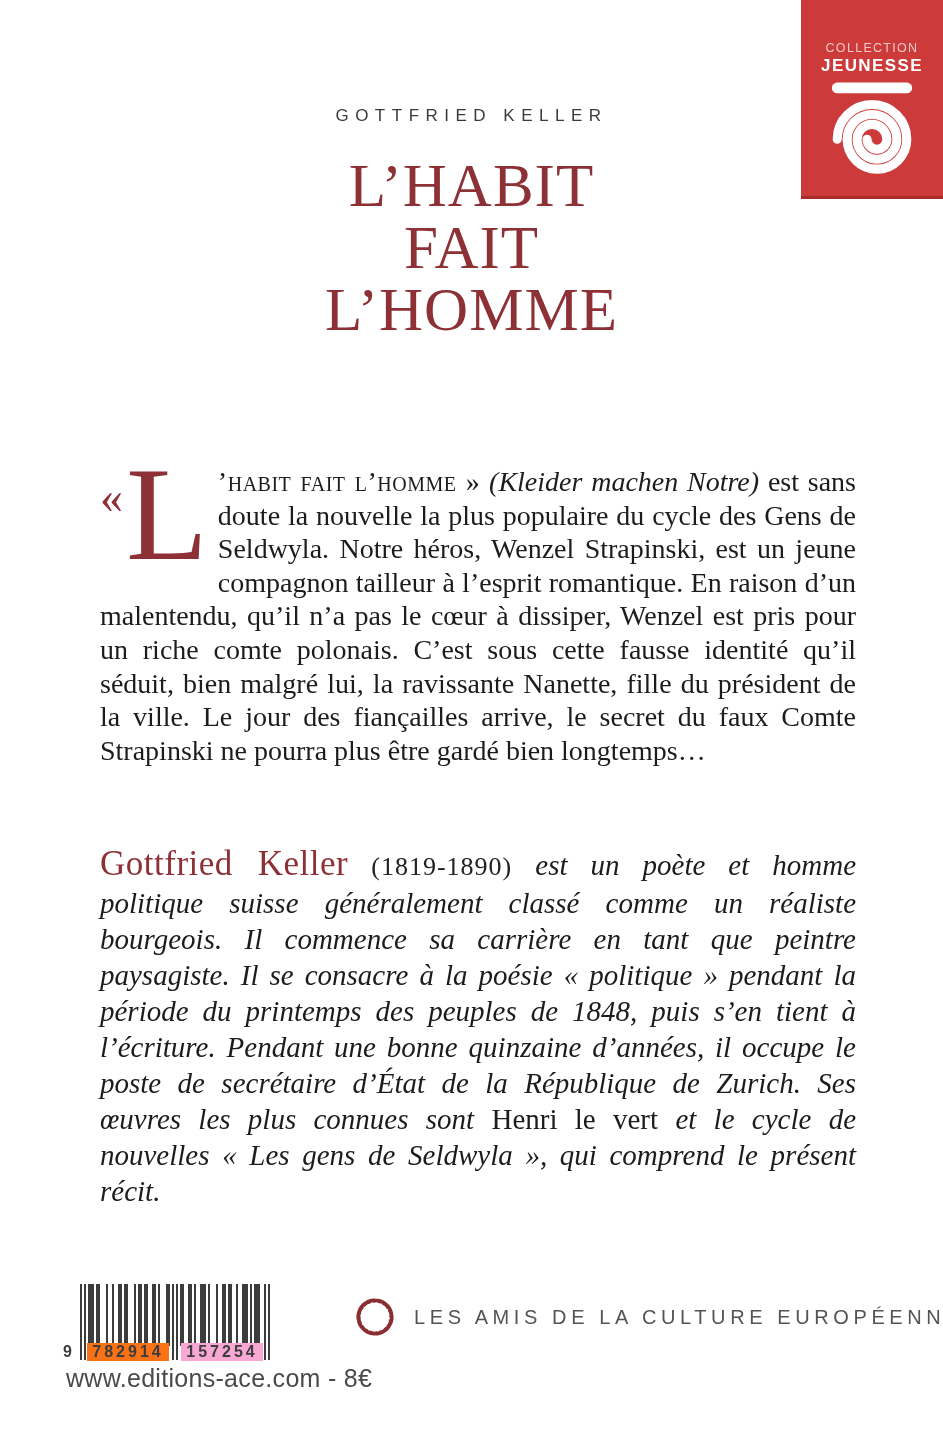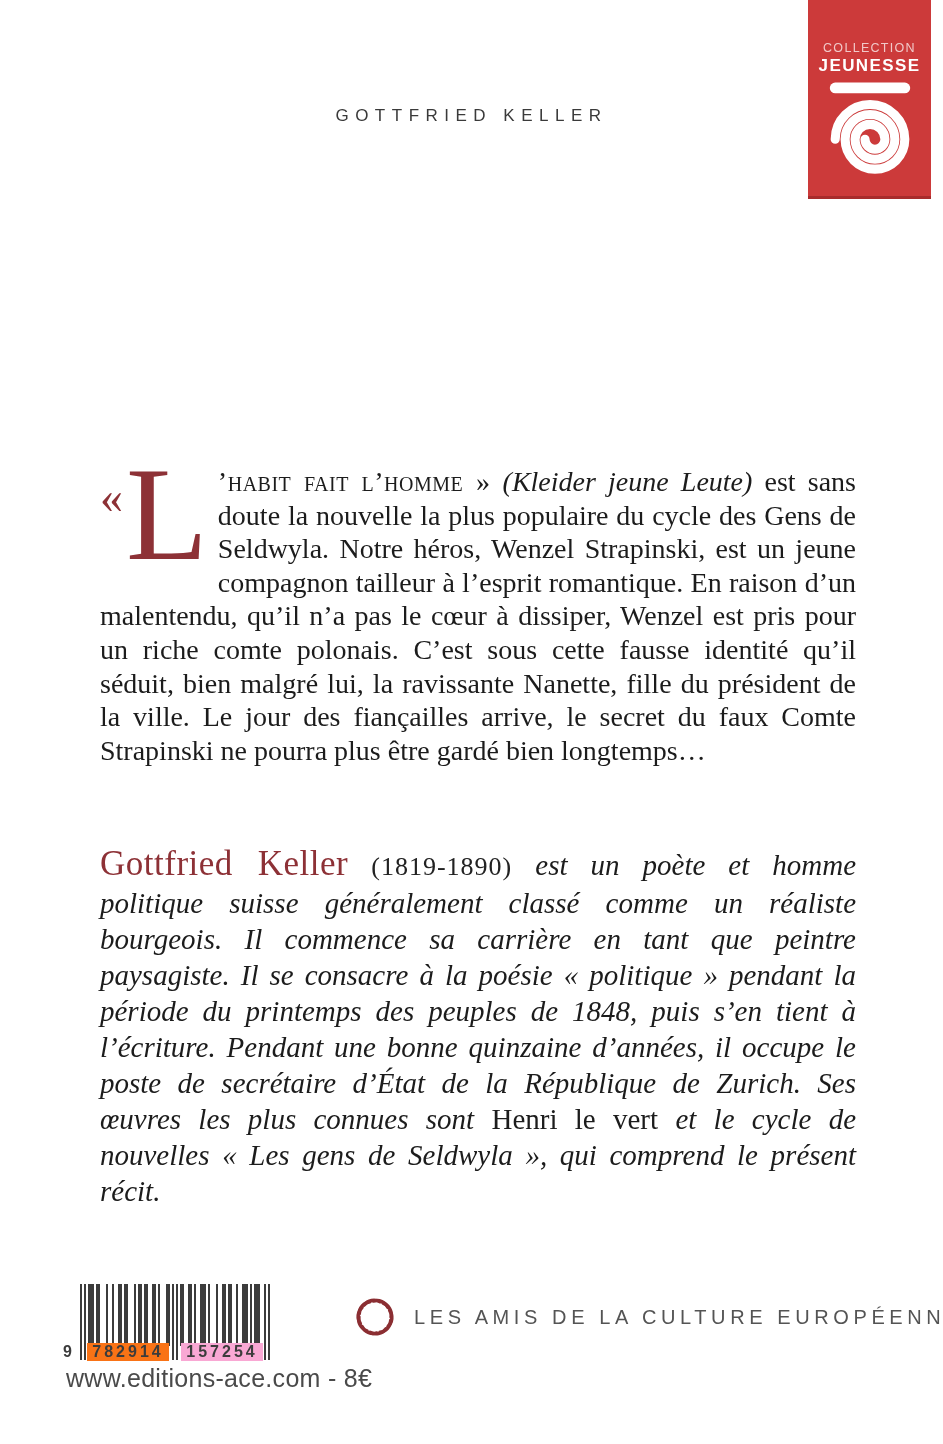--- a/index.html
+++ b/index.html
@@ -6,22 +6,22 @@
   .page{
     position:relative;
     width:943px;height:1444px;
     background:#ffffff;
     overflow:hidden;
     font-family:"Liberation Serif", serif;
   }
 
   
   .badge{
-    position:absolute;top:0;right:12px;
-    width:123px;height:199px;
+    position:absolute;top:0;right:0;
+    width:142px;height:199px;
     background:#cc3a3a;
     border-bottom:3px solid #a82c2c;
     text-align:center;
     box-sizing:border-box;
     padding-top:41px;
     font-family:"Liberation Sans", sans-serif;
   }
   .badge .collection{
     font-size:12.5px;letter-spacing:1.3px;
     color:rgba(255,255,255,0.72);
@@ -146,24 +146,29 @@
       <path stroke-width="11" d="M 18,74 A 42,42 0 1,1 102,74
                A 36,36 0 1,1 30,74
                A 30,30 0 1,1 90,74
                A 24,24 0 1,1 42,74
                A 18,18 0 1,1 78,74
                A 12,12 0 1,1 54,74"></path>
     </svg>
   </div>
 
   <div class="author">GOTTFRIED KELLER</div>
+  <div class="title">
+    <div>L’HABIT</div>
+    <div>FAIT</div>
+    <div>L’HOMME</div>
+  </div>
 
   <p class="synopsis">
     <span class="opening"><span class="guillemet">«</span><span class="dropcap">L</span></span><span class="sc">’habit fait l’homme »</span>
-    <span class="it">(Kleider jeune Leute)</span>
+    <span class="it">(Kleider machen Notre)</span>
     <span>est sans doute la nouvelle la plus populaire du cycle des Gens de Seldwyla. Notre héros, Wenzel Strapinski, est un jeune compagnon tailleur à l’esprit romantique. En raison d’un malentendu, qu’il n’a pas le cœur à dissiper, Wenzel est pris pour un riche comte polonais. C’est sous cette fausse identité qu’il séduit, bien malgré lui, la ravissante Nanette, fille du président de la ville. Le jour des fiançailles arrive, le secret du faux Comte Strapinski ne pourra plus être gardé bien longtemps…</span>
   </p>
 
   <p class="bio">
     <span class="name">Gottfried Keller</span>
     <span class="dates">(1819-1890)</span>
     <span>est un poète et homme politique suisse généralement classé comme un réaliste bourgeois. Il commence sa carrière en tant que peintre paysagiste. Il se consacre à la poésie « politique » pendant la période du printemps des peuples de 1848, puis s’en tient à l’écriture. Pendant une bonne quinzaine d’années, il occupe le poste de secrétaire d’État de la République de Zurich. Ses œuvres les plus connues sont</span>
     <span class="roman">Henri le vert</span>
     <span>et le cycle de nouvelles « Les gens de Seldwyla », qui comprend le présent récit.</span>
   </p>

